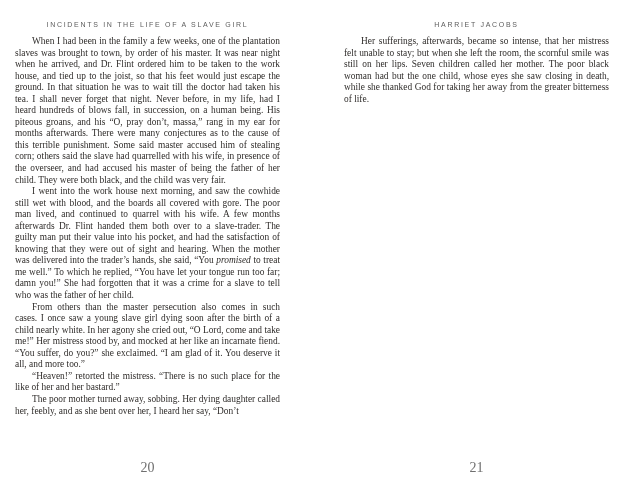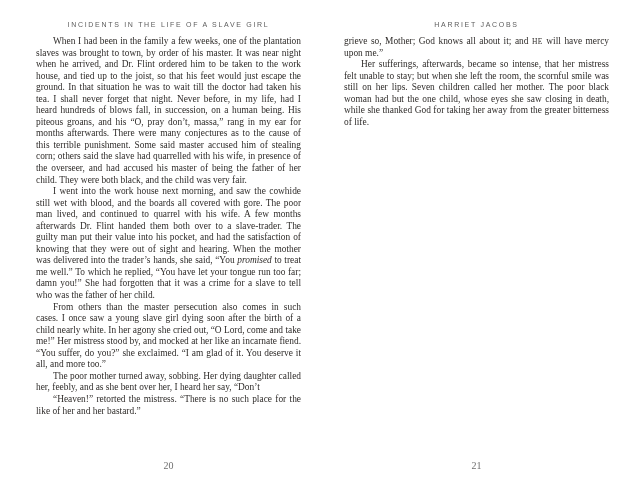--- a/index.html
+++ b/index.html
@@ -14,21 +14,21 @@
     background: #ffffff;
     overflow: hidden;
     font-family: "Liberation Serif", serif;
   }
   .page {
     position: absolute;
     top: 0;
     width: 265px;
     height: 487px;
   }
-  .page.left  { left: 36px; }
+  .page.left  { left: 15px; }
   .page.right { left: 344px; }
   .running-header {
     position: absolute;
     top: 21px;
     left: 0;
     right: 0;
     text-align: center;
     font-family: "Liberation Sans", sans-serif;
     font-size: 7px;
     font-weight: 400;
@@ -59,43 +59,42 @@
     font-size: 0.8em;
     letter-spacing: 0.4px;
   }
   .folio {
     position: absolute;
     top: 460px;
     left: 0;
     right: 0;
     text-align: center;
     font-family: "Liberation Serif", serif;
-    font-size: 10px;
+    font-size: 14px;
     color: #6f6f6f;
   }
 </style>
 </head>
 <body>
 
 <div class="spread">
 
   <section class="page left">
     <div class="running-header">INCIDENTS IN THE LIFE OF A SLAVE GIRL</div>
     <div class="text-block">
         <p><span>When I had been in the family a few weeks, one of the plantation slaves was brought to town, by order of his master. It was near night when he arrived, and Dr. Flint ordered him to be taken to the work house, and tied up to the joist, so that his feet would just escape the ground. In that situation he was to wait till the doctor had taken his tea. I shall never forget that night. Never before, in my life, had I heard hundreds of blows fall, in succession, on a human being. His piteous groans, and his “O, pray don’t, massa,” rang in my ear for months afterwards. There were many conjectures as to the cause of this terrible punishment. Some said master accused him of stealing corn; others said the slave had quarrelled with his wife, in presence of the overseer, and had accused his master of being the father of her child. They were both black, and the child was very fair.</span></p>
         <p><span>I went into the work house next morning, and saw the cowhide still wet with blood, and the boards all covered with gore. The poor man lived, and continued to quarrel with his wife. A few months afterwards Dr. Flint handed them both over to a slave-trader. The guilty man put their value into his pocket, and had the satisfaction of knowing that they were out of sight and hearing. When the mother was delivered into the trader’s hands, she said, “You </span><span class="seg-italic">promised</span><span> to treat me well.” To which he replied, “You have let your tongue run too far; damn you!” She had forgotten that it was a crime for a slave to tell who was the father of her child.</span></p>
         <p><span>From others than the master persecution also comes in such cases. I once saw a young slave girl dying soon after the birth of a child nearly white. In her agony she cried out, “O Lord, come and take me!” Her mistress stood by, and mocked at her like an incarnate fiend. “You suffer, do you?” she exclaimed. “I am glad of it. You deserve it all, and more too.”</span></p>
+        <p><span>“Heaven!” retorted the mistress. “There is no such place for the like of her and her bastard.”</span></p>
         <p><span>The poor mother turned away, sobbing. Her dying daughter called her, feebly, and as she bent over her, I heard her say, “Don’t</span></p>
-        <p><span>“Heaven!” retorted the mistress. “There is no such place for the like of her and her bastard.”</span></p>
       </div>
     <div class="folio">20</div>
   </section>
 
   <section class="page right">
     <div class="running-header">HARRIET JACOBS</div>
     <div class="text-block">
-        <p class="noindent"><span>grieve so, Mother; God knows all about it; and </span><span class="seg-smallcaps">HE</span><span> will have mercy upon me.”</span></p>
         <p><span>Her sufferings, afterwards, became so intense, that her mistress felt unable to stay; but when she left the room, the scornful smile was still on her lips. Seven children called her mother. The poor black woman had but the one child, whose eyes she saw closing in death, while she thanked God for taking her away from the greater bitterness of life.</span></p>
       </div>
     <div class="folio">21</div>
   </section>
 
 </div>
 
 </body></html>

